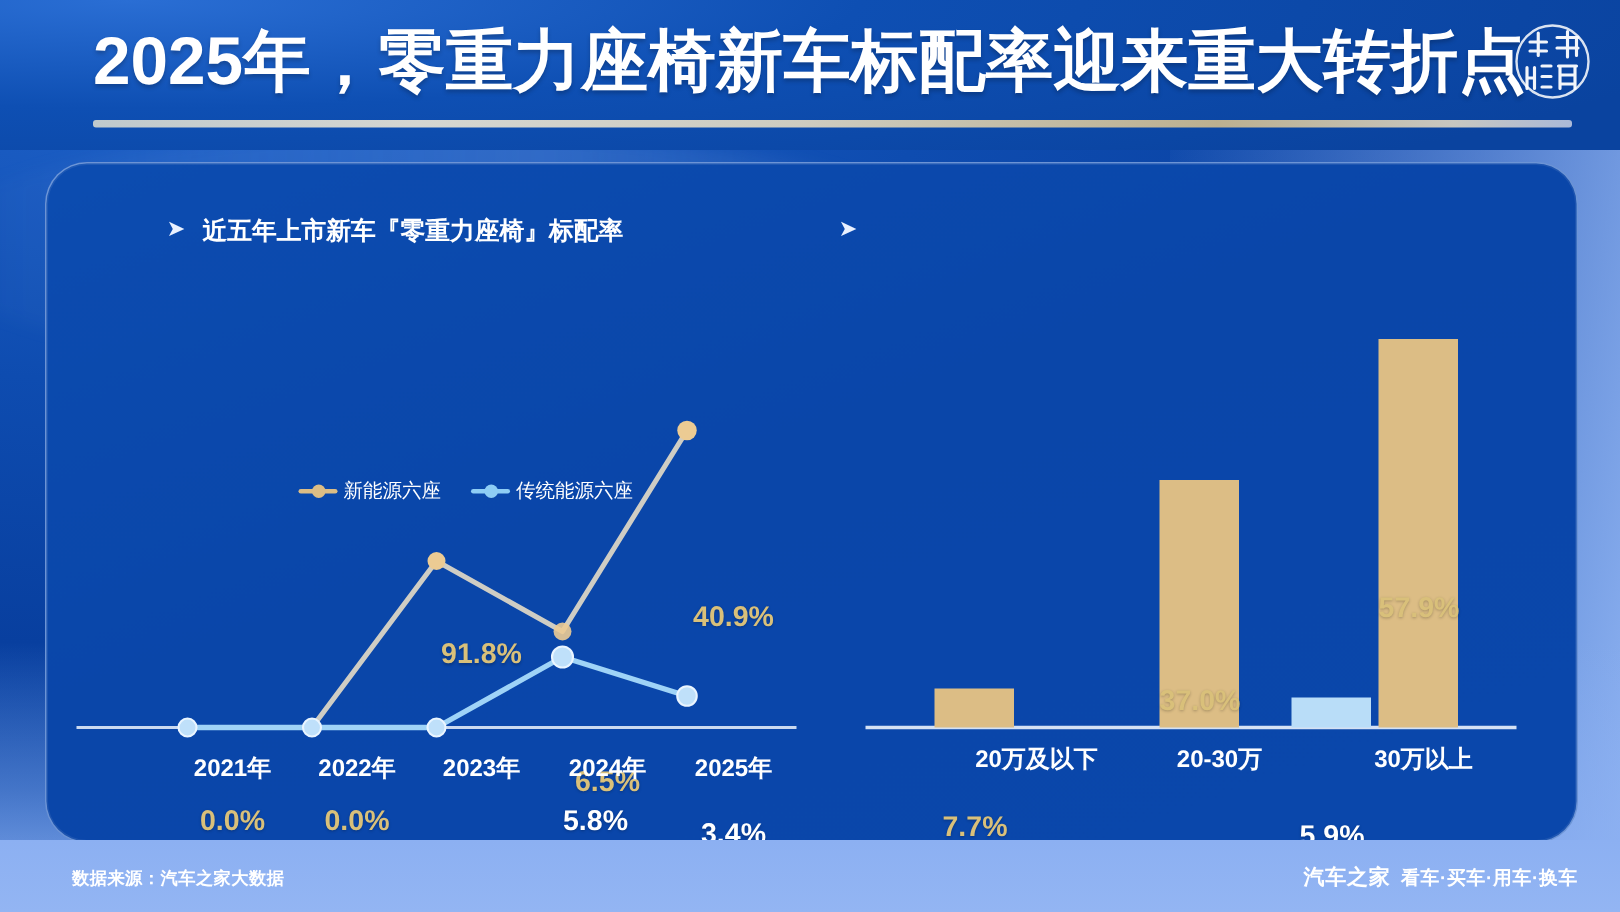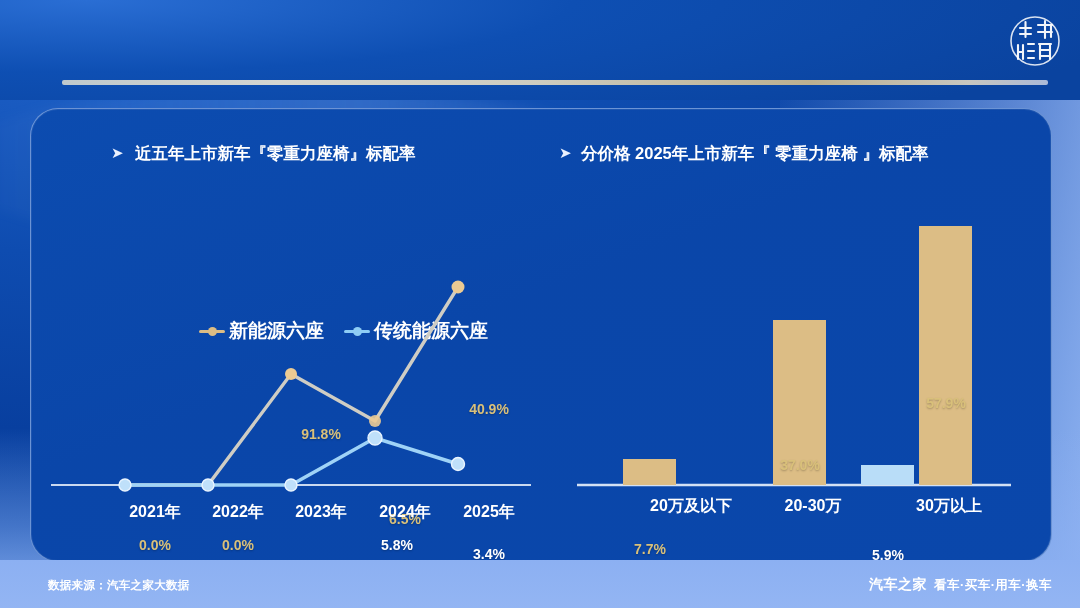--- a/index.html
+++ b/index.html
@@ -60,33 +60,33 @@
   .panel-title{position:absolute;top:34px;left:78px;
     font-size:16.5px;font-weight:bold;color:#ffffff;white-space:nowrap;}
   .panel-left .panel-title{left:104px;}
   .arrow-icon{position:absolute;top:36px;font-size:15px;color:#eaf1ff;line-height:1;}
   .panel-left .arrow-icon{left:80px;}
   .panel-right .arrow-icon{left:18px;}
   .panel-right .panel-title{left:40px;}
 
   
   .legend{position:absolute;display:flex;align-items:center;gap:20px;
-    font-size:19px;color:#ffffff;font-weight:bold;white-space:nowrap;}
+    font-size:13px;color:#ffffff;font-weight:normal;white-space:nowrap;}
   .legend-left{top:209px;left:168px;}
   .lg-item{display:flex;align-items:center;gap:4px;}
   .lg-line{position:relative;width:26px;height:3px;border-radius:2px;}
   .lg-line::after{content:"";position:absolute;left:9px;top:-3px;width:9px;height:9px;border-radius:50%;background:inherit;}
 
   
   .chart{position:absolute;left:0;top:0;width:510px;height:452px;}
   .chart svg{position:absolute;left:0;top:0;}
 
   .axis-label{position:absolute;font-size:16px;font-weight:bold;color:#ffffff;
     transform:translateX(-50%);white-space:nowrap;}
-  .dl{position:absolute;font-size:14px;font-weight:bold;
+  .dl{position:absolute;font-size:19px;font-weight:bold;
     transform:translateX(-50%);white-space:nowrap;}
   .dl-gold{color:#d9c07a;text-shadow:0 1px 2px rgba(0,0,0,.25);}
   .dl-blue{color:#ffffff;text-shadow:0 1px 2px rgba(0,0,0,.25);}
 
   
   .footer{position:absolute;left:0;top:560px;width:1080px;height:48px;
     background:linear-gradient(180deg,#8cb0f2 0%,#93b5f3 100%);}
   .footer-src{position:absolute;left:48px;top:578px;font-size:11.5px;color:#ffffff;
     font-weight:bold;white-space:nowrap;letter-spacing:.3px;}
   .footer-brand{position:absolute;right:28px;top:576px;display:flex;align-items:baseline;gap:7px;
@@ -99,20 +99,21 @@
 
 <div class="stage">
 
   <div class="bg-base"></div>
   <div class="bg-light-right"></div>
   <div class="bg-light-bottom"></div>
   <div class="bg-swoosh"></div>
 
   <div class="header">
     <div class="header-tint"></div>
+    <div class="title">2025年，零重力座椅新车标配率迎来重大转折点</div>
     <div class="title-rule"></div>
     <div class="logo">
       <svg width="56" height="60" viewBox="0 0 56 60">
         <circle cx="28" cy="30" r="24" fill="none" stroke="#ffffff" stroke-width="1.6" opacity="0.85"></circle>
         <g stroke="#ffffff" stroke-width="2.1" fill="none" opacity="0.95" stroke-linecap="round">
           <path d="M13 17 L24 17 M18.5 11 L18.5 26 M13 23 L24 23"></path>
           <path d="M31 14 L45 14 M38 10 L38 27 M31 21 L45 21 M44 14 L44 26"></path>
           <path d="M11 34 L11 48 M16 34 L16 48 M11 41 L16 41 M21 33 L27 33 M21 40 L27 40 M21 47 L27 47"></path>
           <path d="M32 33 L44 33 M33 39 L43 39 M33 45 L43 45 M33 33 L33 48 M43 33 L43 48"></path>
         </g>
@@ -176,21 +177,20 @@
         <div class="axis-label" style="left:124px;top:393px;">2021年</div>
         <div class="axis-label" style="left:207px;top:393px;">2022年</div>
         <div class="axis-label" style="left:290px;top:393px;">2023年</div>
         <div class="axis-label" style="left:374px;top:393px;">2024年</div>
         <div class="axis-label" style="left:458px;top:393px;">2025年</div>
       </div>
     </div>
 
     <div class="panel panel-right">
       <div class="arrow-icon">➤</div>
-      <div class="panel-title">分价格 2025年上市新车『 零重力座椅 』标配率</div>
 
       <div class="chart">
         <svg width="510" height="452">
           <line x1="36" y1="376" x2="470" y2="376" stroke="#dfeaf8" stroke-width="2.4" opacity="0.95"></line>
 
           <rect x="82" y="350" width="53" height="26" fill="#dcbd85"></rect>
 
           <rect x="232" y="211" width="53" height="165" fill="#dcbd85"></rect>
 
           <rect x="320" y="356" width="53" height="20" fill="#b9ddf8"></rect>

